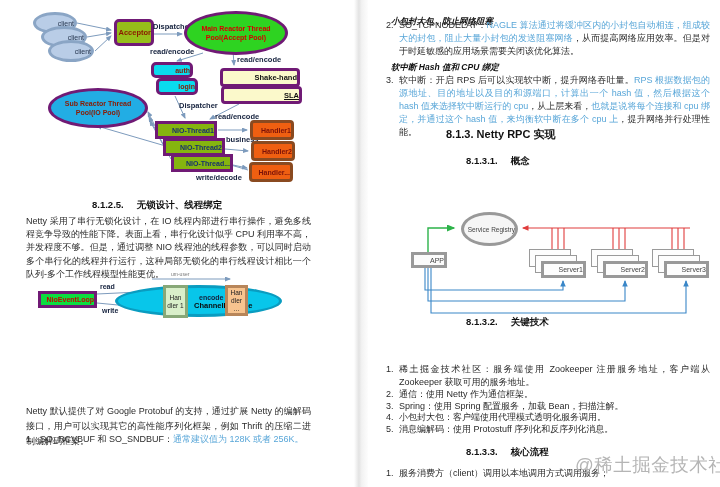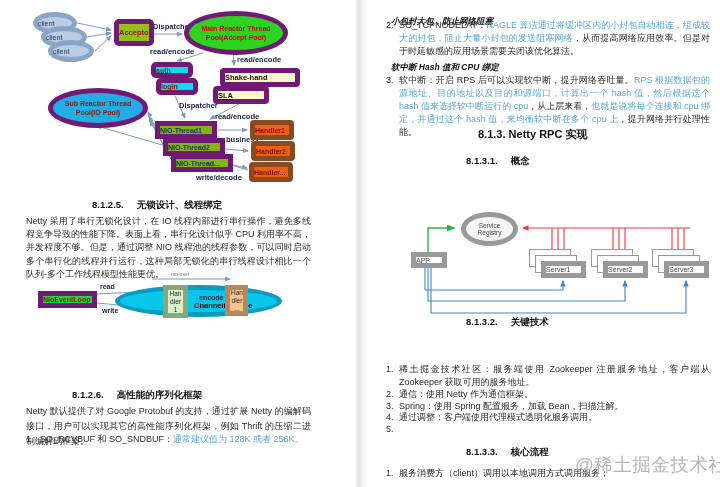--- a/index.html
+++ b/index.html
@@ -13,22 +13,22 @@
   .t{font-size:9px;line-height:13.2px;color:#2b2b2b;text-align:justify;}
   .t-r{font-size:9px;line-height:13px;color:#2b2b2b;text-align:justify;}
   .blue{color:#58a6d8;}
   .hd{font-weight:bold;font-size:9.5px;color:#111;white-space:nowrap;}
   .hd .gap{display:inline-block;width:13px;}
   .hd-big{font-weight:bold;font-size:11px;color:#111;white-space:nowrap;}
   .hd-it{font-weight:bold;font-style:italic;font-size:8.5px;color:#111;white-space:nowrap;}
   .li{position:absolute;}
   .li .n{position:absolute;left:0;top:0;}
   
-  .dbox{position:absolute;box-sizing:border-box;border:5px solid #701a75;
-        display:flex;align-items:center;justify-content:flex-start;text-align:center;
+  .dbox{position:absolute;box-sizing:border-box;border:3px solid #701a75;
+        display:flex;align-items:center;justify-content:flex-end;text-align:center;
         font-weight:bold;}
   .ell{border-radius:50%;}
   .rnd{border-radius:5px;}
   .lbl{position:absolute;font-weight:bold;font-size:7.5px;color:#14213d;white-space:nowrap;}
   .client{background:#b9cde7;border-color:#8aa5c5;color:#26364f;font-size:7px;font-weight:normal;}
   .acceptor{background:#96be1a;color:#8b1a00;font-size:7.5px;}
   .mainpool{background:#2ed321;color:#d40000;font-size:7px;line-height:9px;padding:2px 8px;}
   .cyanbox{background:#0adbee;color:#8b1a00;font-size:7px;}
   .palebox{background:#fbf9cb;color:#111;font-size:7.5px;border-radius:4px;}
   .subpool{background:#22ade4;color:#8b1a00;font-size:7px;line-height:9px;padding:2px 6px;}
@@ -133,21 +133,21 @@
   <div class="lbl" style="left:237px;top:55px;">read/encode</div>
   <div class="dbox rnd cyanbox" style="left:151px;top:62px;width:42px;height:16px;">
       <span>auth</span>
     </div>
   <div class="dbox rnd cyanbox" style="left:156px;top:78px;width:42px;height:17px;">
       <span>login</span>
     </div>
   <div class="dbox palebox" style="left:220px;top:68px;width:80px;height:19px;">
       <span>Shake-hand</span>
     </div>
-  <div class="dbox palebox" style="left:213px;top:86px;width:56px;height:18px;text-decoration:underline;">
+  <div class="dbox palebox" style="left:221px;top:86px;width:81px;height:18px;text-decoration:underline;">
       <span>SLA</span>
     </div>
   <div class="lbl" style="left:179px;top:101px;">Dispatcher</div>
   <div class="dbox ell subpool" style="left:48px;top:88px;width:100px;height:40px;">
       <span>Sub Reactor Thread Pool(IO Pool)</span>
     </div>
   <div class="dbox nio" style="left:155px;top:121px;width:62px;height:18px;">
       <span>NIO-Thread1</span>
     </div>
   <div class="dbox nio" style="left:163px;top:138px;width:62px;height:18px;">
@@ -184,37 +184,34 @@
   <div class="dbox hgreen" style="left:163px;top:285px;width:25px;height:33px;">
       <span>Han dler 1</span>
     </div>
   <div class="lbl" style="left:199px;top:294px;font-size:7px;">encode</div>
   <div class="cp-lbl" style="left:194px;top:301px;">ChannelPipeline</div>
   <div class="dbox hpeach" style="left:225px;top:285px;width:23px;height:31px;">
       <span>Han dler ...</span>
     </div>
 
 
-  <div class="abs hd" style="left:72px;top:389px;">
-    <span>8.1.2.6.</span><span class="gap"></span><span>高性能的序列化框架</span>
-  </div>
   <div class="abs t" style="left:26px;top:404px;width:285px;line-height:15px;">Netty 默认提供了对 Google Protobuf 的支持，通过扩展 Netty 的编解码接口，用户可以实现其它的高性能序列化框架，例如 Thrift 的压缩二进制编解码框架。</div>
   <div class="li t" style="left:26px;top:433px;width:286px;padding-left:14px;box-sizing:border-box;">
     <span class="n">1.</span><span>SO_RCVBUF 和 SO_SNDBUF：</span><span class="blue">通常建议值为 128K 或者 256K。</span>
   </div>
 
   <div class="abs hd-it" style="left:391px;top:16px;">小包封大包，防止网络阻塞</div>
   <div class="li t-r" style="left:386px;top:19px;width:324px;padding-left:13px;box-sizing:border-box;">
     <span class="n">2.</span><span>SO_TCPNODELAY：</span><span class="blue">NAGLE 算法通过将缓冲区内的小封包自动相连，组成较大的封包，阻止大量小封包的发送阻塞网络</span><span>，从而提高网络应用效率。但是对于时延敏感的应用场景需要关闭该优化算法。</span>
   </div>
   <div class="abs hd-it" style="left:391px;top:62px;">软中断 Hash 值和 CPU 绑定</div>
   <div class="li t-r" style="left:386px;top:74px;width:324px;padding-left:13px;box-sizing:border-box;">
     <span class="n">3.</span><span>软中断：开启 RPS 后可以实现软中断，提升网络吞吐量。</span><span class="blue">RPS 根据数据包的源地址、目的地址以及目的和源端口，计算出一个 hash 值，然后根据这个 hash 值来选择软中断运行的 cpu</span><span>，从上层来看，</span><span class="blue">也就是说将每个连接和 cpu 绑定，并通过这个 hash 值，来均衡软中断在多个 cpu 上</span><span>，提升网络并行处理性能。</span>
   </div>
-  <div class="abs hd-big" style="left:446px;top:127px;margin-left:32px;">8.1.3.  Netty RPC 实现</div>
+  <div class="abs hd-big" style="left:446px;top:127px;">8.1.3.  Netty RPC 实现</div>
   <div class="abs hd" style="left:466px;top:155px;">
     <span>8.1.3.1.</span><span class="gap"></span><span>概念</span>
   </div>
 
   <div class="dbox ell gbox" style="left:461px;top:212px;width:57px;height:34px;background:#f6f6f6;font-size:6.5px;">
       <span>Service Registry</span>
     </div>
   <div class="dbox gbox" style="left:411px;top:252px;width:36px;height:16px;">
       <span>APP</span>
     </div>
@@ -244,24 +241,24 @@
   <div class="li t-r" style="left:386px;top:363px;width:324px;padding-left:13px;box-sizing:border-box;line-height:12.5px;">
     <span class="n">1.</span><span>稀土掘金技术社区：服务端使用 Zookeeper 注册服务地址，客户端从 Zookeeper 获取可用的服务地址。</span>
   </div>
   <div class="li t-r" style="left:386px;top:388px;width:324px;padding-left:13px;box-sizing:border-box;line-height:12px;">
     <span class="n">2.</span><span>通信：使用 Netty 作为通信框架。</span>
   </div>
   <div class="li t-r" style="left:386px;top:399.5px;width:324px;padding-left:13px;box-sizing:border-box;line-height:12px;">
     <span class="n">3.</span><span>Spring：使用 Spring 配置服务，加载 Bean，扫描注解。</span>
   </div>
   <div class="li t-r" style="left:386px;top:411px;width:324px;padding-left:13px;box-sizing:border-box;line-height:12px;">
-    <span class="n">4.</span><span>通过调整：客户端使用代理模式透明化服务调用。</span>
+    <span class="n">4.</span><span>小包封大包：客户端使用代理模式透明化服务调用。</span>
   </div>
   <div class="li t-r" style="left:386px;top:422.5px;width:324px;padding-left:13px;box-sizing:border-box;line-height:12px;">
-    <span class="n">5.</span>
+    <span class="n">5.</span><span>消息编解码：使用 Protostuff 序列化和反序列化消息。</span>
   </div>
 
   <div class="abs hd" style="left:466px;top:446px;">
     <span>8.1.3.3.</span><span class="gap"></span><span>核心流程</span>
   </div>
   <div class="li t-r" style="left:386px;top:467px;width:324px;padding-left:13px;box-sizing:border-box;">
     <span class="n">1.</span><span>服务消费方（client）调用以本地调用方式调用服务；</span>
   </div>
 
   <div class="watermark">@稀土掘金技术社区</div>

